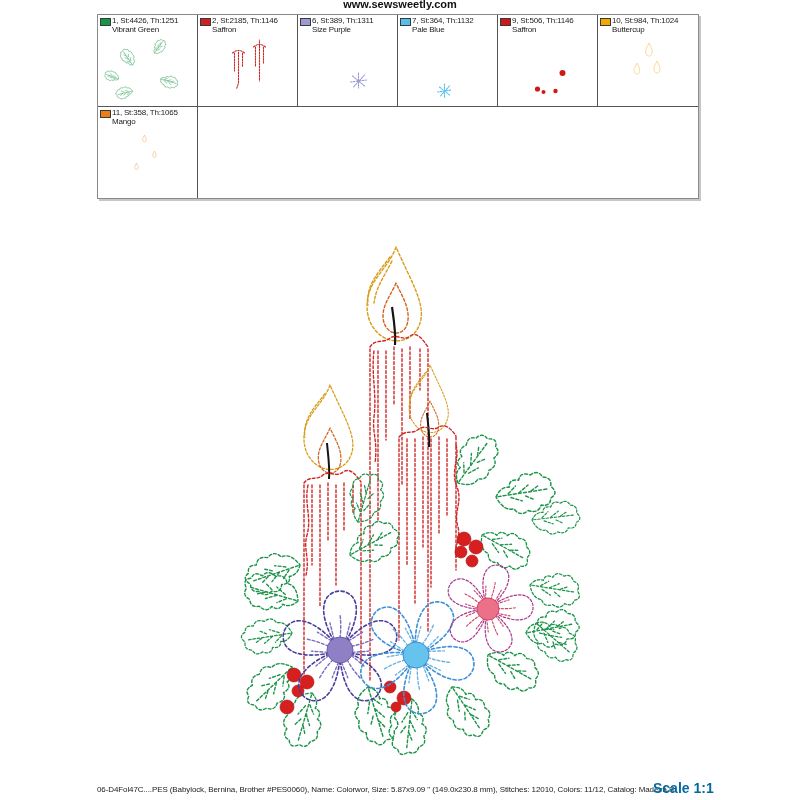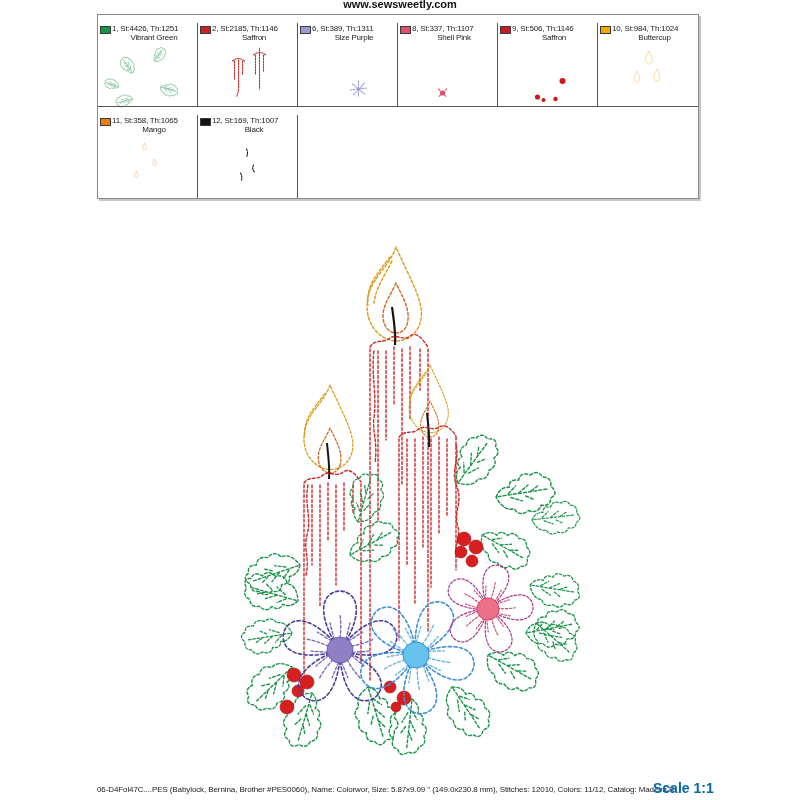--- a/index.html
+++ b/index.html
@@ -3,26 +3,26 @@
 <meta charset="utf-8">
 <style>
   html,body{margin:0;padding:0;background:#fff;width:800px;height:800px;overflow:hidden;
     font-family:"Liberation Sans","DejaVu Sans",sans-serif;color:#222;}
   .site-title{position:absolute;top:-2px;left:0;width:800px;text-align:center;
     font-size:11px;font-weight:bold;color:#111;}
   
   .chart{position:absolute;left:97px;top:14px;width:600px;height:183px;
     display:grid;grid-template-columns:repeat(6,1fr);grid-template-rows:1fr 1fr;
     border:1px solid #8a8a8a;box-shadow:2px 2px 0 #c6c6c6;background:#fff;}
-  .cell{position:relative;border-right:1px solid #555;border-bottom:1px solid #555;margin-top:8px;}
+  .cell{position:relative;border-right:1px solid #555;border-bottom:1px solid #555;}
   .cell:nth-child(6n){border-right:none;}
   .cell:nth-child(n+7){border-bottom:none;}
   .swatch{position:absolute;left:2px;top:3px;width:11px;height:8px;border:1px solid #3a3a3a;box-sizing:border-box;}
   .cellhead{margin:1px 1px 0 14px;font-size:8px;letter-spacing:-0.2px;line-height:9px;white-space:nowrap;}
-  .l2{text-align:center;}
+  .l2{}
   .thumb{position:absolute;left:0;top:20px;width:100%;height:69px;}
   
   .sd{fill:none;stroke-linecap:round;stroke-linejoin:round;stroke-dasharray:2.8 2.1;stroke-width:1.4;}
   .td{fill:none;stroke-linecap:round;stroke-linejoin:round;stroke-dasharray:1.6 1.3;stroke-width:1.1;}
   .cGold{stroke:#d79b16}.cOrange{stroke:#d2641e}.cRed{stroke:#cf2727}.cGreen{stroke:#1b9448}
   .cBlack{stroke:#141414}.cPurple{stroke:#4a3d9c}.cLav{stroke:#7b6cc0}.cBlue{stroke:#3f8fd6}
   .cLtBlue{stroke:#6cb4e4}.cMag{stroke:#a83a92}.cCrim{stroke:#d04468}
   .design{position:absolute;left:200px;top:235px;width:400px;height:530px;}
   
   .footer-info{position:absolute;left:97px;top:785px;width:577px;font-size:8px;
@@ -100,34 +100,33 @@
         <div class="l1">6, St:389, Th:1311</div>
     <div class="l2">Size Purple</div>
       </div>
     <svg class="thumb" viewBox="0 0 98 69">
       <g class="td" stroke="#9b9bd4">
           <path d="M54,41 L66,51 M66,40 L55,52 M60,38 L60,53 M52,47 L68,45"></path>
         </g>
     </svg>
   </div>
 
-
-  <div class="cell">
-    <span class="swatch" style="background-color: rgb(224, 80, 106);"></span>
-    <div class="cellhead">
-        <div class="l1">8, St:337, Th:1107</div>
-    <div class="l2">Shell Pink</div>
-      </div>
-    <svg class="thumb" viewBox="0 0 98 69">
-      <circle cx="44" cy="50" r="2.6" fill="#e0506a"></circle>
-      <g class="td" stroke="#e0506a">
-          <path d="M40,46 L48,54 M48,46 L40,54"></path>
+  <div class="cell">
+    <span class="swatch" style="background-color: rgb(85, 191, 236);"></span>
+    <div class="cellhead">
+        <div class="l1">7, St:364, Th:1132</div>
+    <div class="l2">Pale Blue</div>
+      </div>
+    <svg class="thumb" viewBox="0 0 98 69">
+      <g class="td" stroke="#55bfec">
+          <path d="M41,52 L51,60 M51,51 L42,61 M46,49 L46,63 M39,57 L53,55"></path>
         </g>
     </svg>
   </div>
+
 
   <div class="cell">
     <span class="swatch" style="background-color: rgb(204, 26, 26);"></span>
     <div class="cellhead">
         <div class="l1">9, St:506, Th:1146</div>
     <div class="l2">Saffron</div>
       </div>
     <svg class="thumb" viewBox="0 0 98 69">
       <g fill="#cc1a1a">
           <circle cx="64" cy="38" r="3"></circle>
@@ -161,34 +160,20 @@
       </div>
     <svg class="thumb" viewBox="0 0 98 69">
       <g class="td" stroke="#ef7d15">
         <use href="#flameI" transform="translate(46,8) scale(0.14)"></use>
         <use href="#flameI" transform="translate(56,24) scale(0.13)"></use>
         <use href="#flameI" transform="translate(38,36) scale(0.13)"></use>
       </g>
     </svg>
   </div>
 
-  <div class="cell">
-    <span class="swatch" style="background-color: rgb(20, 20, 20);"></span>
-    <div class="cellhead">
-        <div class="l1">12, St:169, Th:1007</div>
-    <div class="l2">Black</div>
-      </div>
-    <svg class="thumb" viewBox="0 0 98 69">
-      <g class="td cBlack">
-          <path d="M48,14 q2,4 0,8"></path>
-          <path d="M55,30 q-2,4 1,7"></path>
-          <path d="M42,38 q2,3 1,7"></path>
-        </g>
-    </svg>
-  </div>
 </div>
 
 <svg class="design" viewBox="0 0 400 530">
 
   <g>
     <g class="sd cGold" transform="translate(196,12)">
         <use href="#flameO"></use>
         <use href="#wisp"></use>
         <path d="M-4,14 C-12,30 -20,40 -22,56"></path>
       </g>

